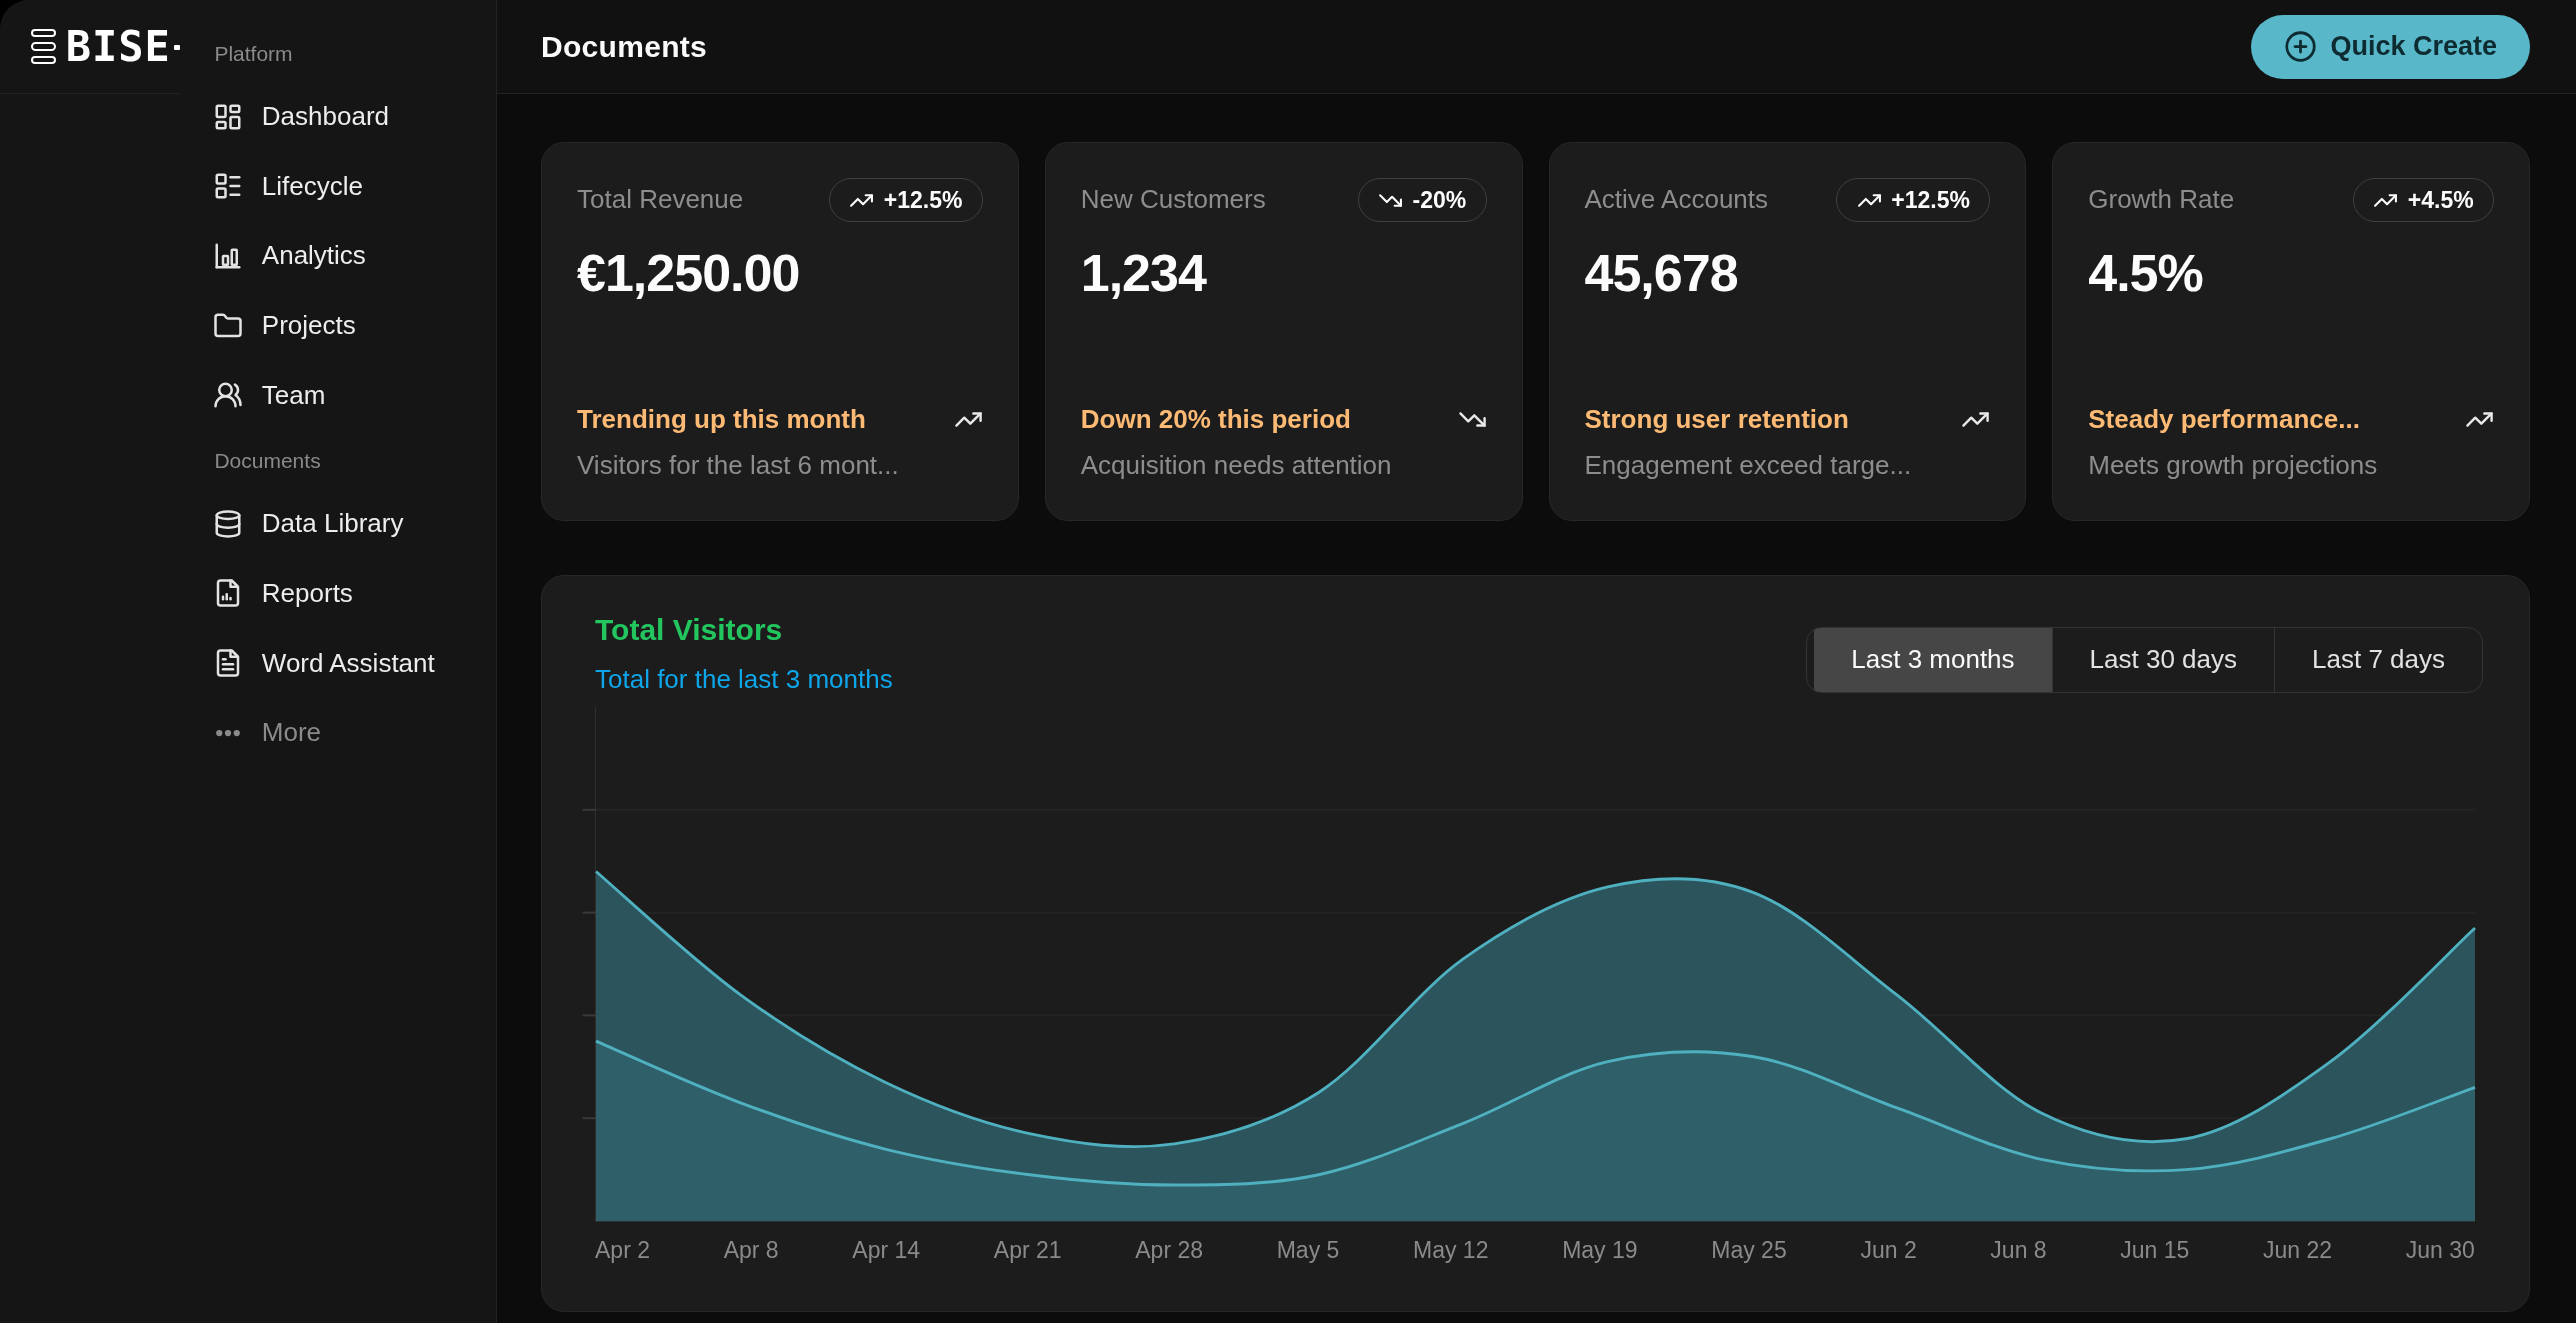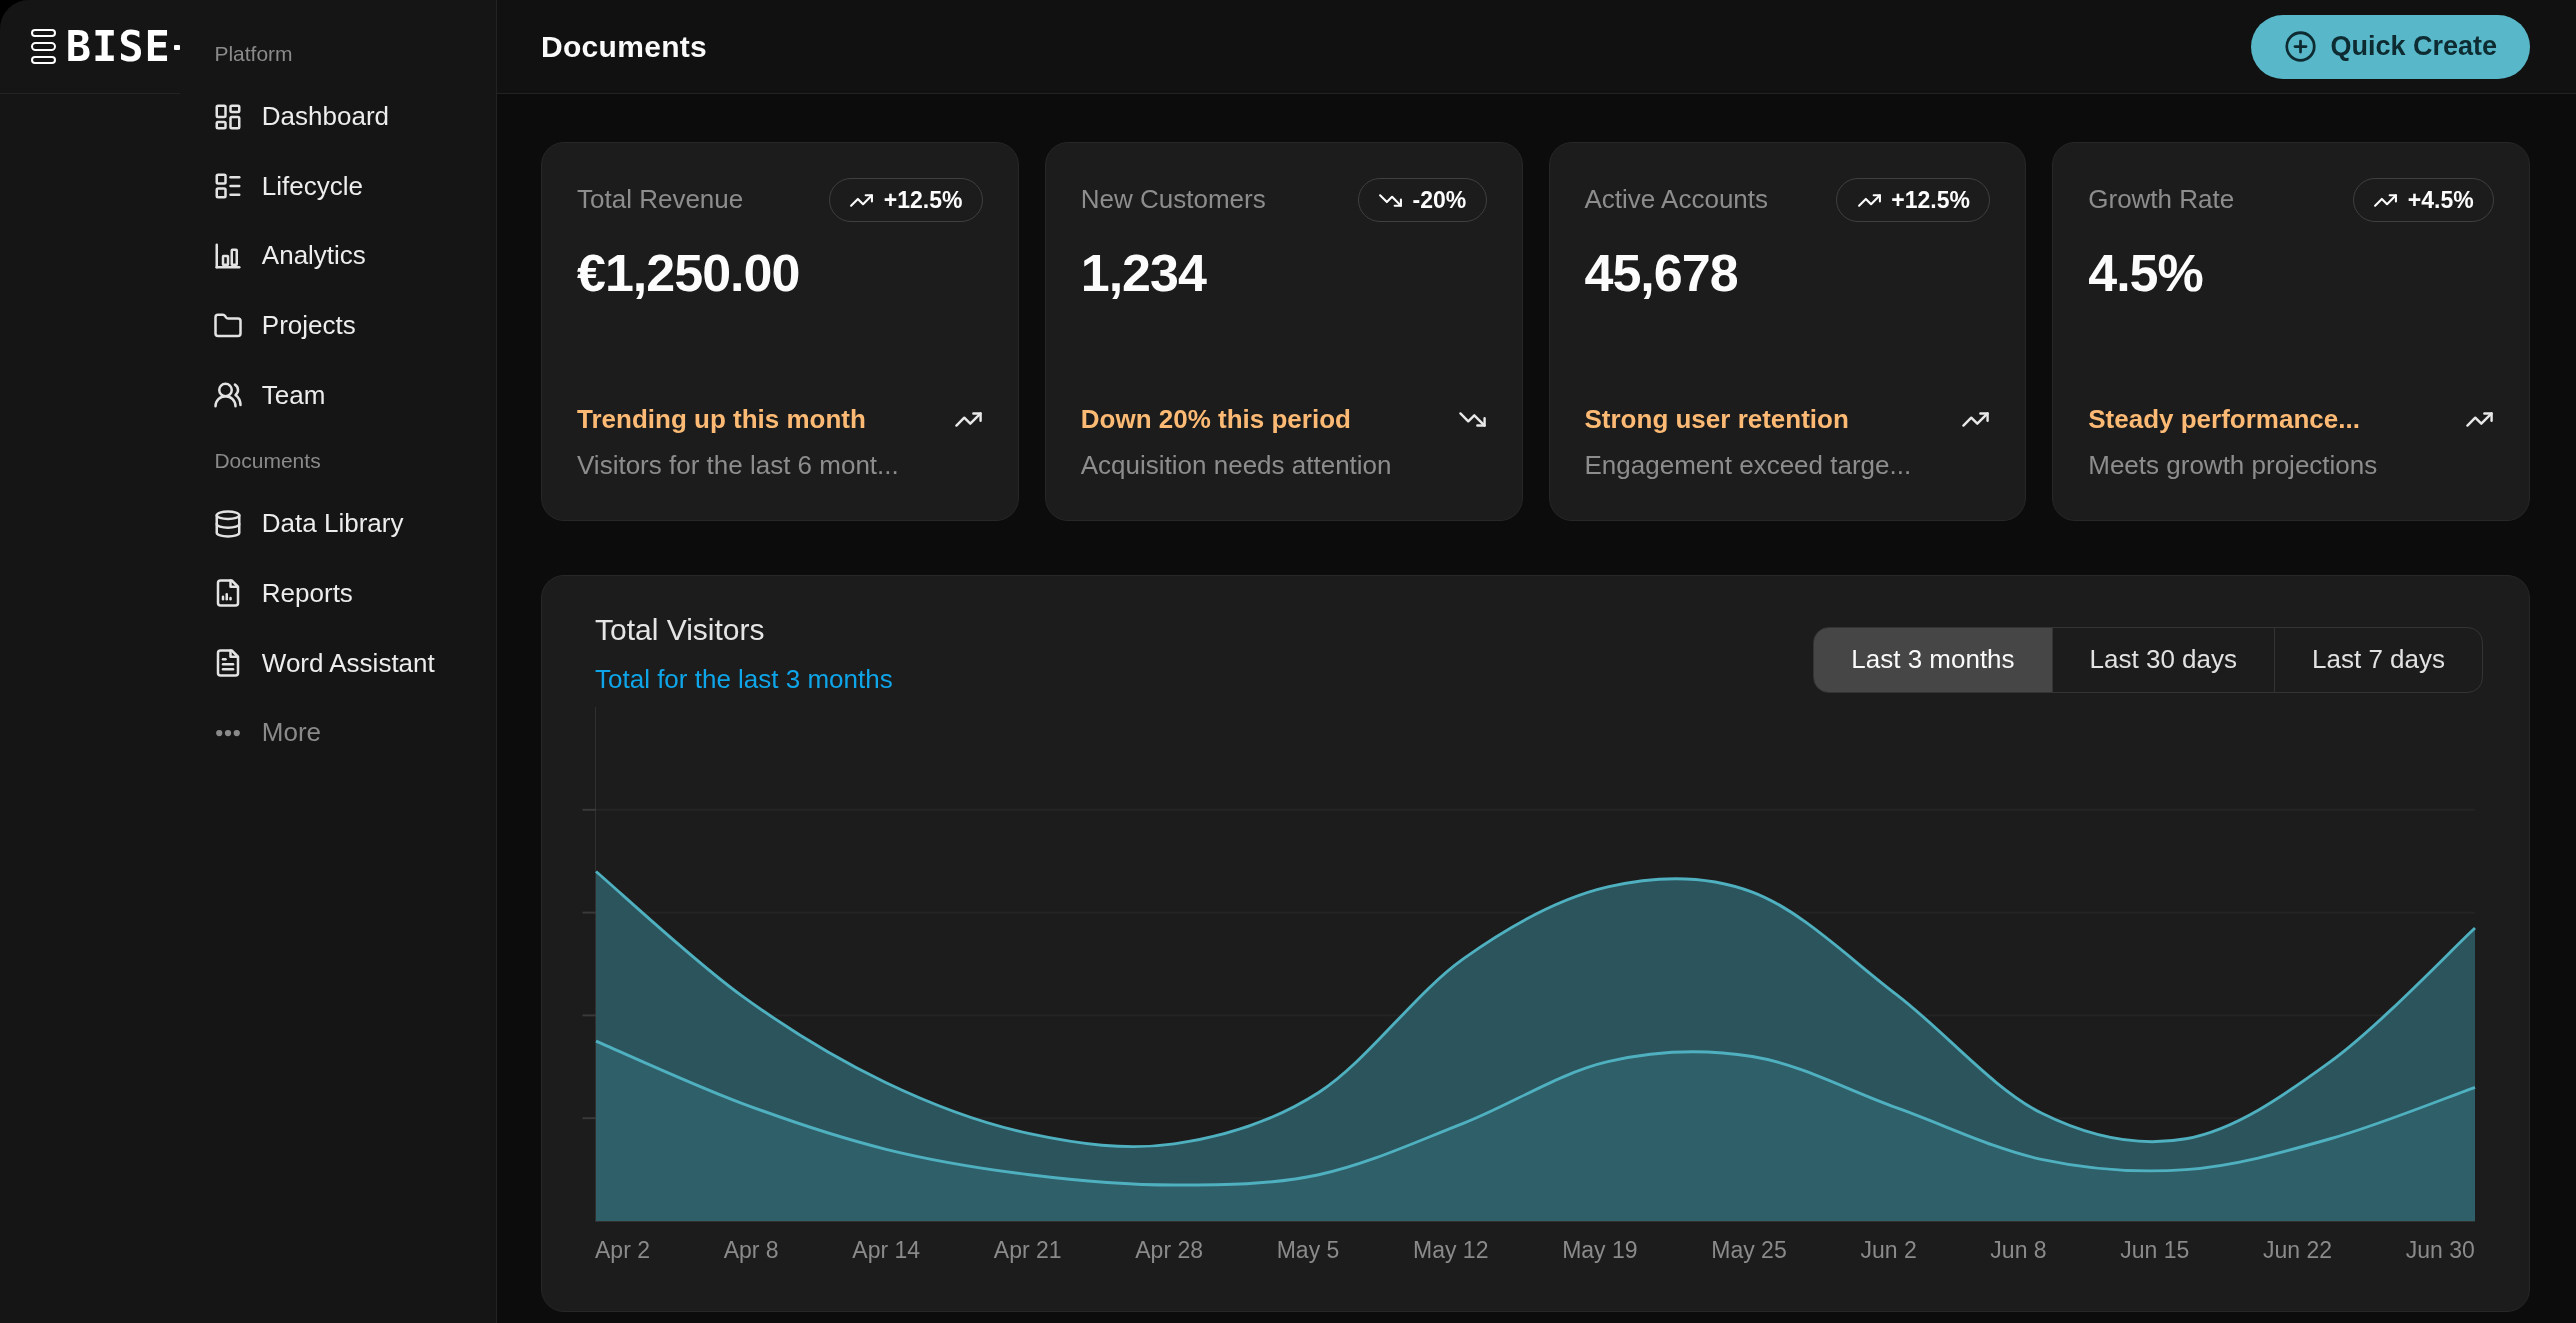--- a/index.html
+++ b/index.html
@@ -88,25 +88,25 @@
   
   .chart-card {
     margin-top:54px; height:737px;
     background:#1c1c1c; border:1.9px solid #272727; border-radius:23px;
     overflow:hidden;
   }
   .chart-head {
     display:flex; justify-content:space-between; align-items:flex-start;
     padding:37px 46px 0 53px;
   }
-  .chart-title { font-size:30px; font-weight:400; color:#e5e5e5; }
+  .chart-title { font-size:30px; font-weight:700; color:#22c55e; }
   .chart-subtitle { font-size:26px; color:#0ea5e9; margin-top:17.4px; }
   .tab-group {
     display:flex; border:1.9px solid #343434; border-radius:15.5px;
-    overflow:hidden; margin-top:13.5px; height:66px;
+    overflow:hidden; margin-top:13.5px; height:66px;padding-left:7px;
   }
   .tab {
     display:flex; align-items:center; padding:0 37px;
     background:transparent; border:none; font-size:26px; color:#e2e2e2;
     font-family:"Liberation Sans", sans-serif; cursor:pointer; white-space:nowrap;
   }
   .tab + .tab { border-left:1.9px solid #343434; }
   .tab.active { background:#464646; color:#fafafa; }
   .chart-body { margin:11.6px 54px 0 53px; }
   .plot {

